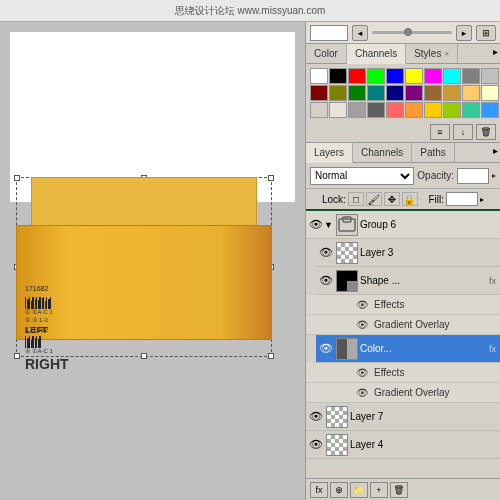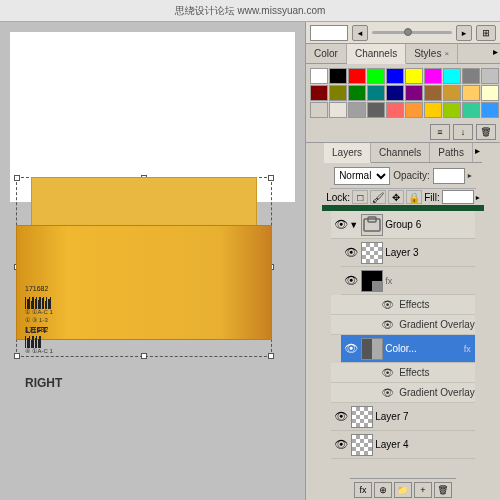--- a/index.html
+++ b/index.html
@@ -214,21 +214,20 @@
       justify-content: center;
       font-size: 9px;
     }
 
     
     #layers-panel {
       flex: 1;
       display: flex;
       flex-direction: column;
       min-height: 0;
-      align-items: center;
     }
 
     #layers-tabs {
       display: flex;
       background: #d4d0c8;
       border-bottom: 1px solid #999;
       height: 20px;
     }
 
     #layers-toolbar {
@@ -262,23 +261,23 @@
       text-align: right;
     }
     .toolbar-arrow {
       font-size: 8px;
       color: #333;
     }
 
     #layers-lock-bar {
       display: flex;
       align-items: center;
-      padding: 2px 4px;
+      padding: 2px 16px;
       gap: 2px;
-      border-bottom: 6px solid #14532d;
+      border-bottom: 2px solid #14532d;
       background: #d4d0c8;
       height: 22px;
       font-size: 10px;
     }
     .lock-item {
       width: 16px;
       height: 14px;
       display: flex;
       align-items: center;
       justify-content: center;
@@ -463,22 +462,21 @@
     }
     .box-label-right {
       position: absolute;
       top: 100px;
       left: 8px;
       font-size: 7px;
       color: #333;
     }
     .box-right-text {
       font-weight: bold;
-      font-size: 12px;
-      margin-top: 20px;
+      font-size: 14px;
     }
     .barcode-lines {
       display: flex;
       gap: 0.5px;
       height: 14px;
       align-items: flex-end;
     }
     .barcode-line {
       width: 1px;
       background: #222;
@@ -682,20 +680,21 @@
           <div class="layer-thumb-checker"></div>
         </div>
         <span class="layer-name">Layer 3</span>
       </div>
 
       <div class="layer-row layer-indent">
         <div class="layer-eye">👁</div>
         <div class="layer-thumb" style="background:#000; position:relative;">
           <div style="position:absolute;right:0;bottom:0;width:10px;height:10px;background:#888;"></div>
         </div>
+        <span class="layer-name">Shape ... </span>
         <span class="layer-fx">fx</span>
       </div>
 
       <div class="effect-row">
         <span class="effect-eye">👁</span>
         <span>Effects</span>
       </div>
       <div class="effect-row">
         <span class="effect-eye">👁</span>
         <span>Gradient Overlay</span>

